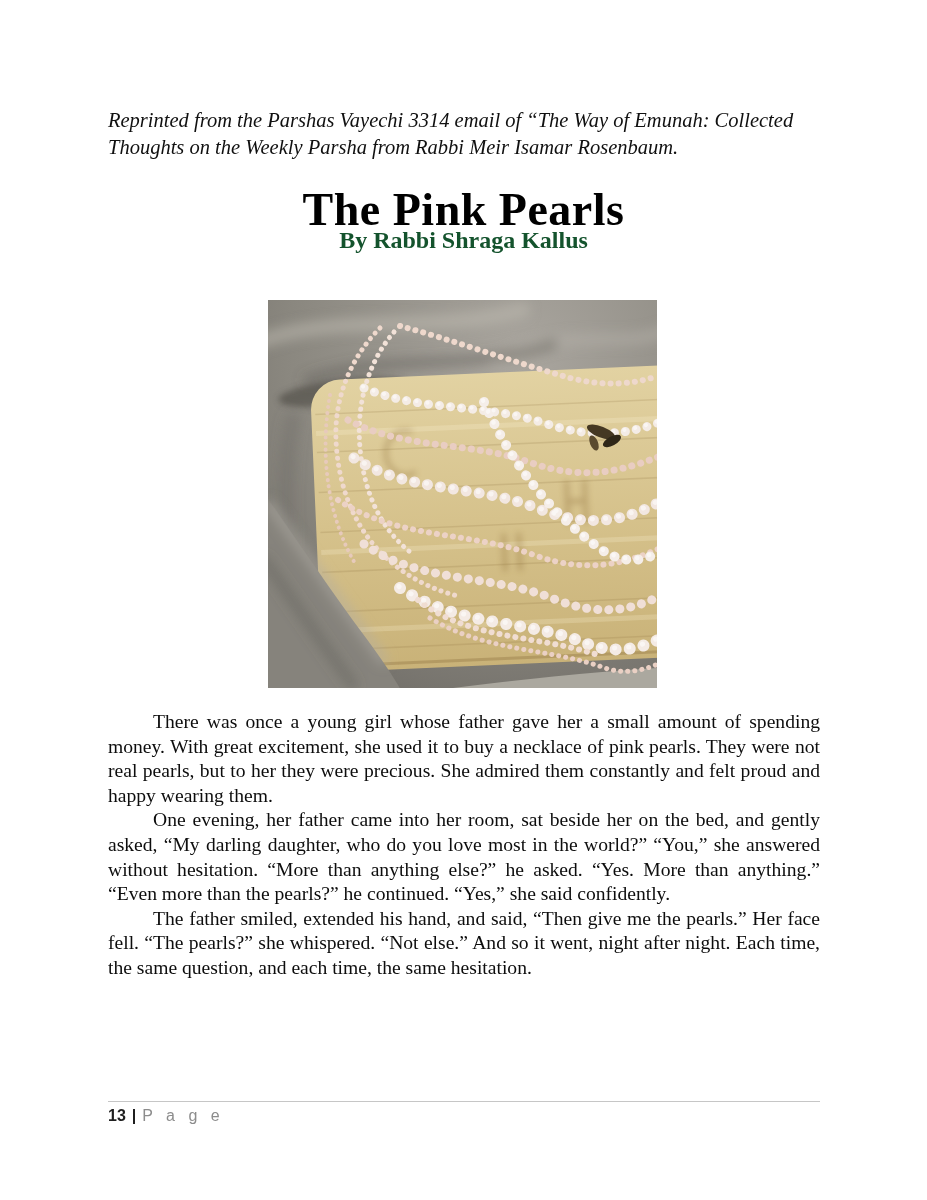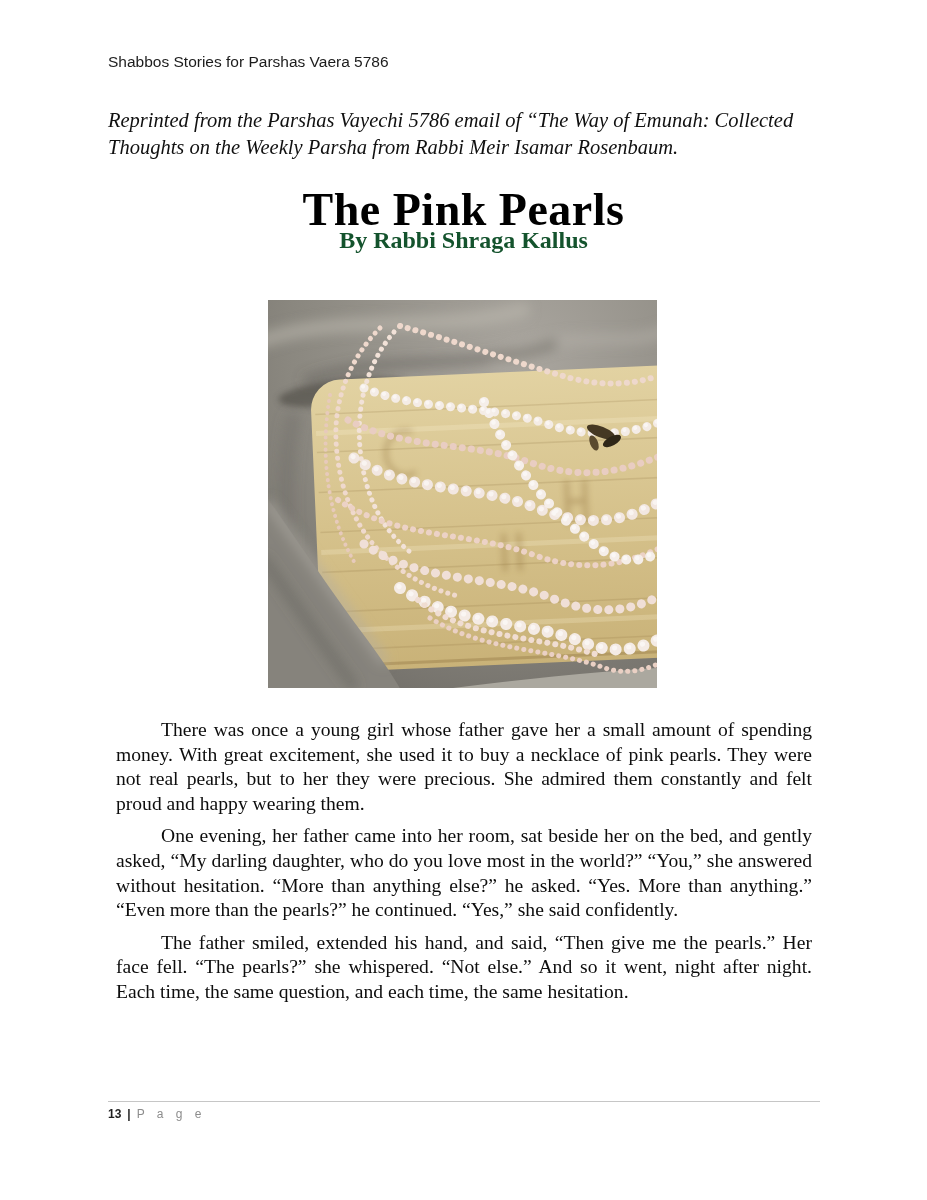--- a/index.html
+++ b/index.html
@@ -42,43 +42,42 @@
     width: 389px; height: 388px; overflow: hidden;
     background: #8a877f;
   }
   .photo svg { display: block; }
 
   .body-text {
     position: absolute; left: 108px; top: 710px; width: 712px;
     font-size: 19.6px; line-height: 24.6px;
     text-align: justify; color: #0d0d0d;
   }
-  .body-text p { margin: 8px; text-indent: 45px; }
+  .body-text p { margin: 0; text-indent: 45px; }
 
   .footer-rule {
     position: absolute; left: 108px; top: 1101px; width: 712px;
     border-top: 1.5px solid #c6c6c6;
   }
   .footer {
     position: absolute; left: 108px; top: 1107px;
-    font-family: "Liberation Sans", sans-serif; font-size: 12px;
+    font-family: "Liberation Sans", sans-serif; font-size: 16px;
     color: #2b2b2b;
   }
   .footer .num { font-weight: bold; color: #1f1f1f; }
   .footer .sep { font-weight: bold; color: #1f1f1f; margin: 0 6px; }
   .footer .pageword { color: #8c8c8c; letter-spacing: 4.5px; }
 </style>
 </head>
 <body>
 
 <div class="page">
 
-  <div class="header">Shabbos Stories for Parshas Vaera 5786</div>
 
-  <div class="reprint">Reprinted from the Parshas Vayechi 5786 email of “The Way of Emunah: Collected Thoughts on the Weekly Parsha from Rabbi Meir Isamar Rosenbaum.</div>
+  <div class="reprint">Reprinted from the Parshas Vayechi 3314 email of “The Way of Emunah: Collected Thoughts on the Weekly Parsha from Rabbi Meir Isamar Rosenbaum.</div>
 
   <h1 class="title" style="margin:0;">The Pink Pearls</h1>
 
   <div class="byline">By Rabbi Shraga Kallus</div>
 
   <div class="photo" role="img" aria-label="Strands of pink and white pearl necklaces draped across a light wooden board with gray fabric around it">
     <svg width="389" height="388" viewBox="0 0 389 388" xmlns="http://www.w3.org/2000/svg">
       <defs>
         <linearGradient id="wood" x1="0" y1="0" x2="0" y2="1">
           <stop offset="0" stop-color="#e2d2a2"></stop>

